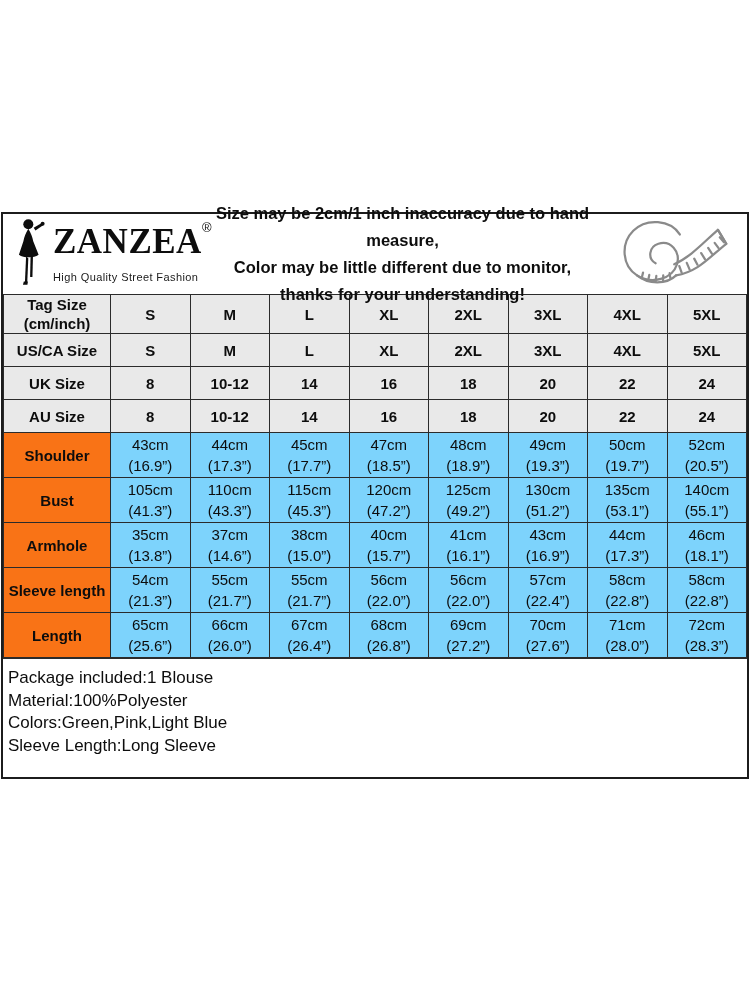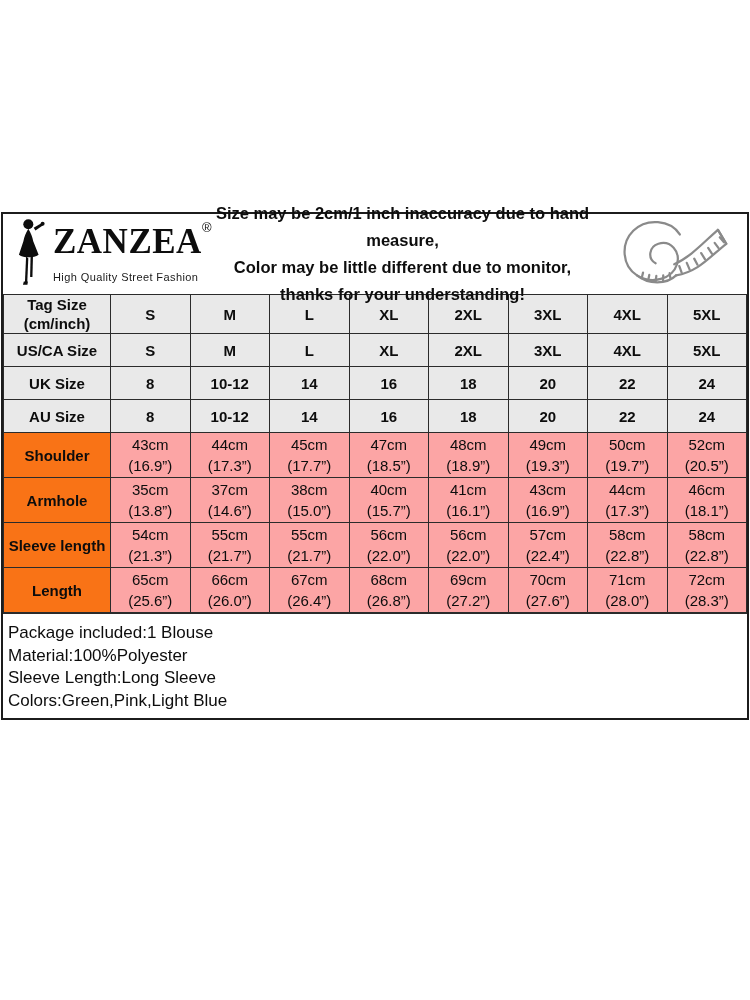--- a/index.html
+++ b/index.html
@@ -30,25 +30,25 @@
 
   
   table.size { width:100%; border-collapse:collapse; table-layout:fixed; }
   table.size td {
     border:1px solid #2b2b2b; text-align:center; vertical-align:middle;
     font-size:15px; color:#0d0d0d; padding:0 1px; white-space:pre-line;
   }
   td.lbl { width:104px; background:#e9e9e9; font-weight:bold; line-height:19px; }
   tr.tagrow td { height:42px; }
   tr.sizes td { height:32px; background:#e9e9e9; font-weight:bold; }
-  tr.meas td { height:44px; line-height:21px; background:#fca5a5; }
+  tr.meas td { height:44px; line-height:21px; background:#7dd3fc; }
   tr.meas td.lbl { background:#f97316; }
 
   
-  .footer { border-top:1px solid #2b2b2b; padding:8px 5px 6px 5px; }
+  .footer { border-top:1px solid #2b2b2b; padding:8px 5px 20px 5px; }
   .footer-line { font-size:17px; line-height:22.5px; color:#0d0d0d; }
 </style>
 </head>
 <body>
 
 <div class="sheet">
 
   <div class="header">
     <div class="logo">
       <span class="logo-figure">
@@ -144,20 +144,39 @@
       <td>48cm
 (18.9”)</td>
       <td>49cm
 (19.3”)</td>
       <td>50cm
 (19.7”)</td>
       <td>52cm
 (20.5”)</td>
     </tr>
     <tr class="meas">
+      <td class="lbl">Bust</td>
+      <td>105cm
+(41.3”)</td>
+      <td>110cm
+(43.3”)</td>
+      <td>115cm
+(45.3”)</td>
+      <td>120cm
+(47.2”)</td>
+      <td>125cm
+(49.2”)</td>
+      <td>130cm
+(51.2”)</td>
+      <td>135cm
+(53.1”)</td>
+      <td>140cm
+(55.1”)</td>
+    </tr>
+    <tr class="meas">
       <td class="lbl">Armhole</td>
       <td>35cm
 (13.8”)</td>
       <td>37cm
 (14.6”)</td>
       <td>38cm
 (15.0”)</td>
       <td>40cm
 (15.7”)</td>
       <td>41cm
@@ -206,17 +225,17 @@
 (28.0”)</td>
       <td>72cm
 (28.3”)</td>
     </tr>
   </tbody>
     </table>
 
   <div class="footer">
     <div class="footer-line">Package included:1 Blouse</div>
     <div class="footer-line">Material:100%Polyester</div>
+    <div class="footer-line">Colors:Green,Pink,Light Blue</div>
     <div class="footer-line">Sleeve Length:Long Sleeve</div>
-    <div class="footer-line">Colors:Green,Pink,Light Blue</div>
   </div>
 
 </div>
 
 </body></html>

